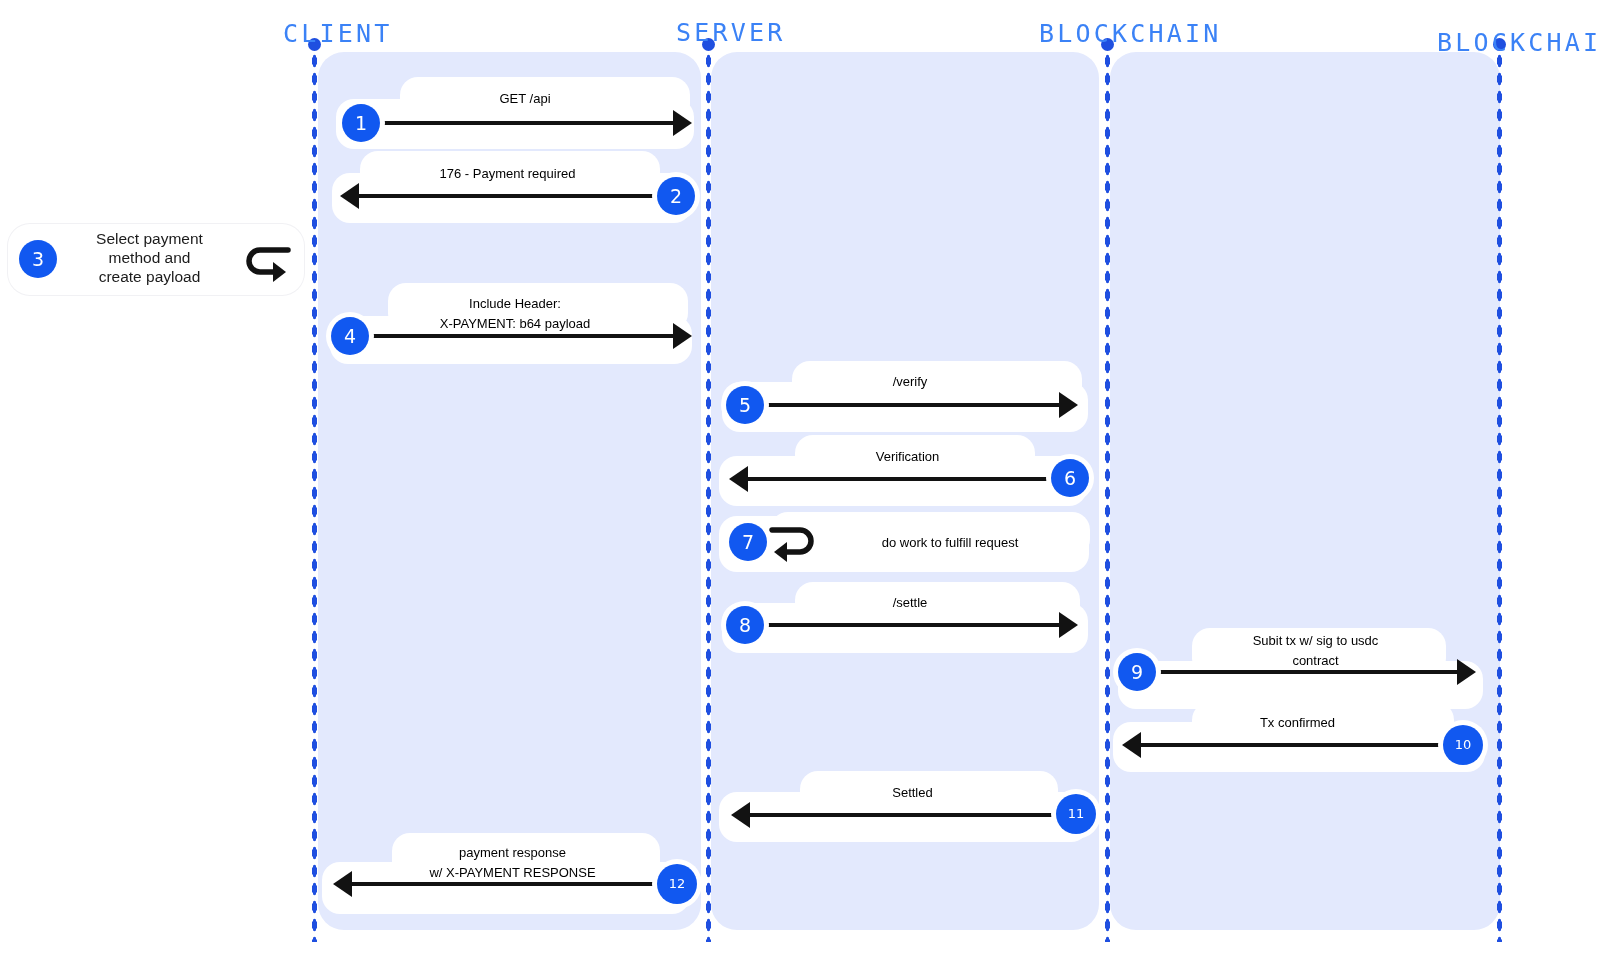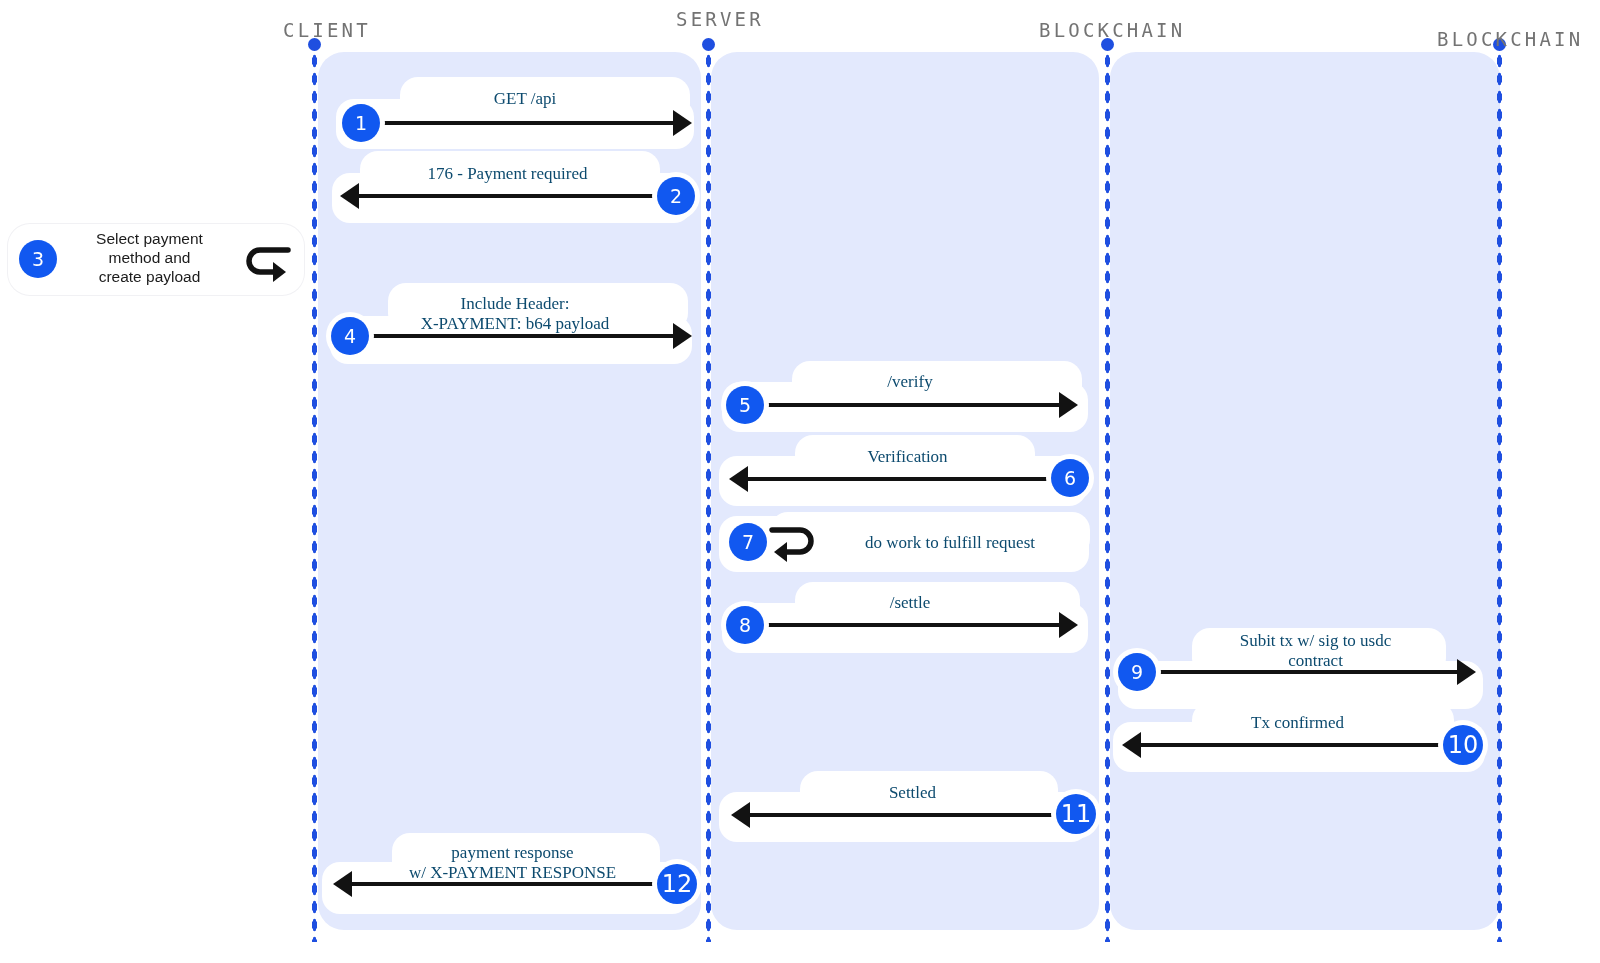--- a/index.html
+++ b/index.html
@@ -28,23 +28,23 @@
   .lifeline-head{
     position:absolute;
     width:13px;height:13px;border-radius:50%;
     background:#1f4fe0;
   }
 
   
   .actor{
     position:absolute;
     font-family:"DejaVu Sans Mono","Liberation Mono",monospace;
-    font-size:19px;
+    font-size:25px;
     letter-spacing:3.2px;
-    color:#737373;
+    color:#3b82f6;
     white-space:nowrap;
   }
 
   
   .msg{position:absolute;}
 
   
   .plate-top{
     position:absolute;
     background:#ffffff;
@@ -72,41 +72,40 @@
   }
   .arrow-head.left{
     border-top:13px solid transparent;
     border-bottom:13px solid transparent;
     border-right:19px solid #121212;
   }
 
   .msg-label{
     position:absolute;
     text-align:center;
-    font-size:17px;
+    font-size:13px;
     line-height:20px;
-    color:#0c4a6e;
+    color:#000000;
     white-space:pre-line;
-    font-family:Liberation Serif, serif;
   }
 
   
   .badge{
     position:absolute;
     width:38px;height:38px;
     border-radius:50%;
     background:#1158f0;
     box-shadow:0 0 0 5px #ffffff;
     color:#ffffff;
     font-size:19px;
     line-height:38px;
     text-align:center;
     font-family:"DejaVu Sans","Liberation Sans",sans-serif;
   }
-  .badge.wide{width:40px;height:40px;line-height:40px;font-size:24px;}
+  .badge.wide{width:40px;height:40px;line-height:40px;font-size:13px;}
 
   
   .selfbox{
     position:absolute;
     background:#ffffff;
     border-radius:22px;
     box-shadow:0 0 0 1px #f1f1f4;
   }
   .selfbox-label{
     position:absolute;
@@ -133,21 +132,21 @@
   <div class="lifeline-head" style="left:702px;top:38px;"></div>
   <div class="lifeline" style="left:705px;top:52px;height:890px;"></div>
 
   <div class="lifeline-head" style="left:1101px;top:38px;"></div>
   <div class="lifeline" style="left:1104px;top:52px;height:890px;"></div>
 
   <div class="lifeline-head" style="left:1493px;top:38px;"></div>
   <div class="lifeline" style="left:1496px;top:52px;height:890px;"></div>
 
   <div class="actor" style="left:283px;top:19px;">CLIENT</div>
-  <div class="actor" style="left:676px;top:8px;">SERVER</div>
+  <div class="actor" style="left:676px;top:18px;">SERVER</div>
   <div class="actor" style="left:1039px;top:19px;">BLOCKCHAIN</div>
   <div class="actor" style="left:1437px;top:28px;">BLOCKCHAIN</div>
 
   <div class="msg">
     <div class="plate-top" style="left:400px;top:77px;width:290px;height:45px;"></div>
     <div class="plate-bot" style="left:336px;top:99px;width:358px;height:50px;"></div>
     <div class="msg-label" style="left:380px;top:89px;width:290px;">GET /api</div>
     <div class="arrow-line" style="left:374px;top:121px;width:304px;"></div>
     <div class="arrow-head right" style="left:673px;top:110px;"></div>
     <div class="badge" style="left:342px;top:104px;">1</div>

